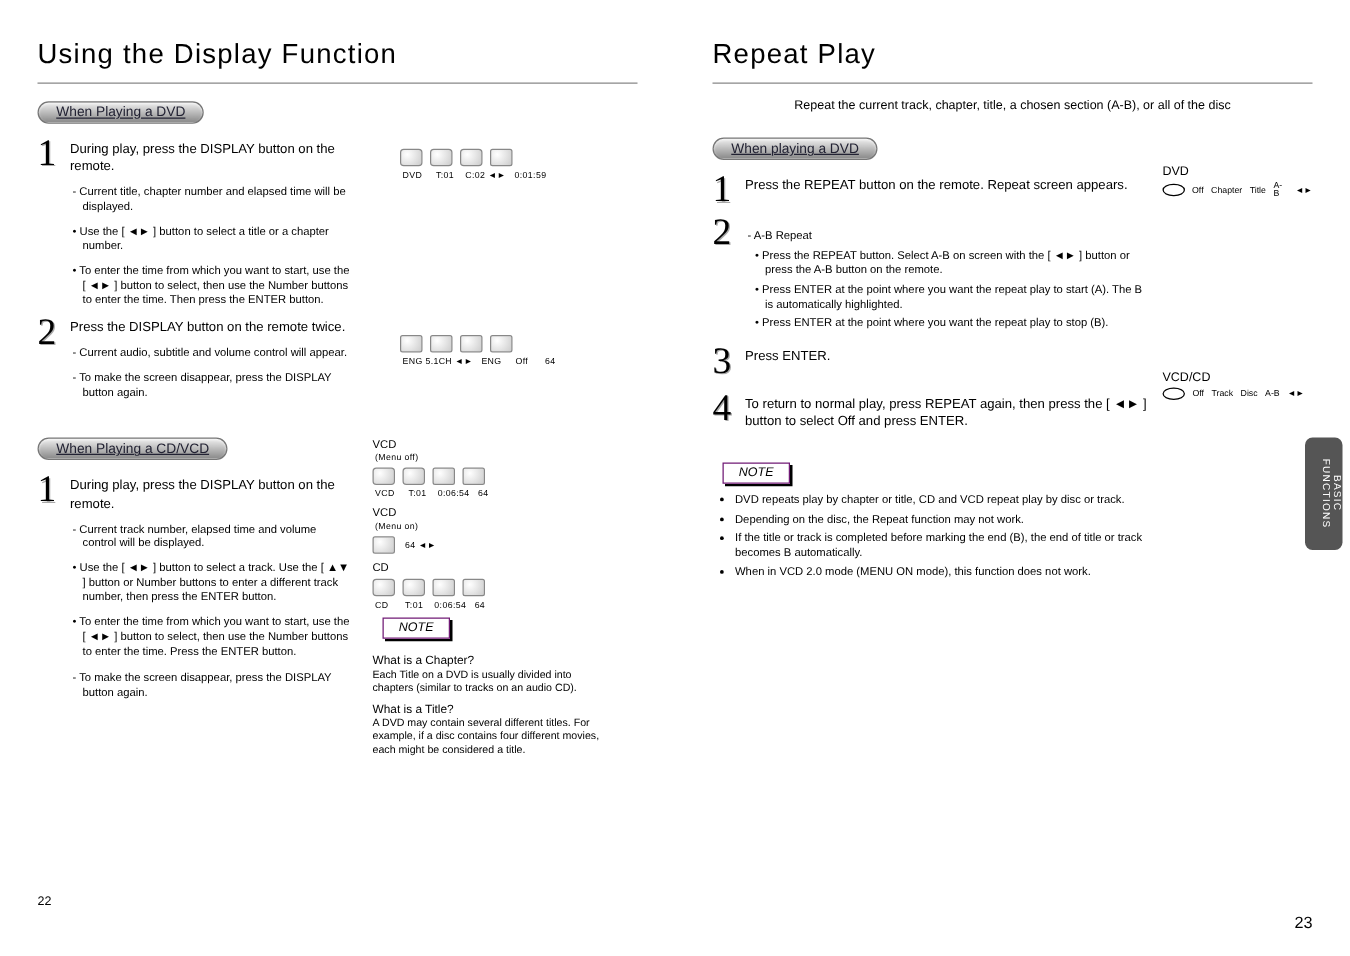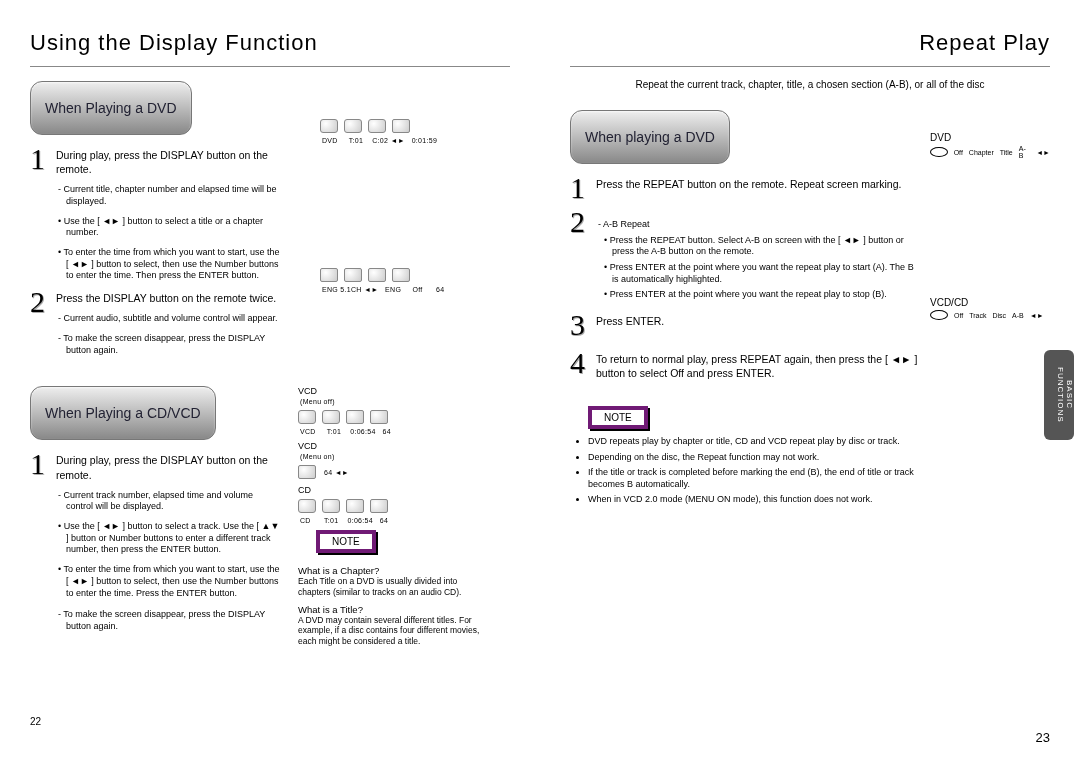--- a/index.html
+++ b/index.html
@@ -20,41 +20,42 @@
     width: 50%;
     padding: 30px 30px 10px 30px;
     position: relative;
   }
   .page-title {
     font-size: 22px;
     font-weight: 300;
     letter-spacing: 1px;
     margin-bottom: 10px;
   }
-  .page-right .page-title { text-align: right; }
+  .page-right .page-title { text-align: left; }
   .rule {
     border: none;
     border-top: 1px solid #888;
     margin-bottom: 8px;
   }
   .intro {
     font-size: 10px;
     text-align: center;
     margin: 12px 0 14px 0;
   }
   .pill {
     display: inline-block;
     background: linear-gradient(#eee, #bbb 50%, #888);
     border: 1px solid #777;
     border-radius: 12px;
-    padding: 18px 14px;
-    font-size: 14px;
+    padding: 2px 14px;
+    font-size: 11px;
     color: #223;
     margin: 6px 0 10px 0;
     box-shadow: inset 0 1px 2px rgba(255,255,255,.6);
+    text-decoration: underline;
   }
   .step-row {
     display: flex;
     align-items: flex-start;
     margin-bottom: 6px;
   }
   .step-num {
     font-family: "Times New Roman", serif;
     font-size: 30px;
     line-height: 28px;
@@ -80,25 +81,26 @@
     margin-top: 4px;
     padding-left: 16px;
     text-indent: -8px;
     line-height: 1.3;
   }
   .col-left { display:flex; }
   .left-content { width: 250px; }
   .right-content { width: 210px; font-size: 8px; position: relative;}
   .note-box {
     display: inline-block;
-    border: 4px solid #701a75;
+    border: 1px solid #701a75;
     box-shadow: 2px 2px 0 #000;
     padding: 2px 12px;
     font-size: 10px;
-    margin: 6px 18px;
+    margin: 6px 8px;
+    font-style: italic;
   }
   .icons-row {
     display: flex;
     gap: 6px;
     align-items: center;
     margin: 4px 0;
   }
   .ic {
     width: 18px; height: 14px;
     border: 1px solid #888;
@@ -289,21 +291,21 @@
     <div class="page-title">Repeat Play</div>
     <hr class="rule">
     <div class="intro">Repeat the current track, chapter, title, a chosen section (A-B), or all of the disc</div>
 
     <div style="display:flex;">
       <div style="width:350px;">
         <div class="pill">When playing a DVD</div>
 
         <div class="step-row">
           <div class="step-num">1</div>
-          <div class="step-body">Press the REPEAT button on the remote. Repeat screen marking.</div>
+          <div class="step-body">Press the REPEAT button on the remote. Repeat screen appears.</div>
         </div>
 
         <div class="step-row">
           <div class="step-num">2</div>
           <div class="step-body">
             <div class="sub">- A-B Repeat</div>
             <div class="sub2">• Press the REPEAT button. Select A-B on screen with the [ ◄► ] button or press the A-B button on the remote.</div>
             <div class="sub2">• Press ENTER at the point where you want the repeat play to start (A). The B is automatically highlighted.</div>
             <div class="sub2">• Press ENTER at the point where you want the repeat play to stop (B).</div>
           </div>

